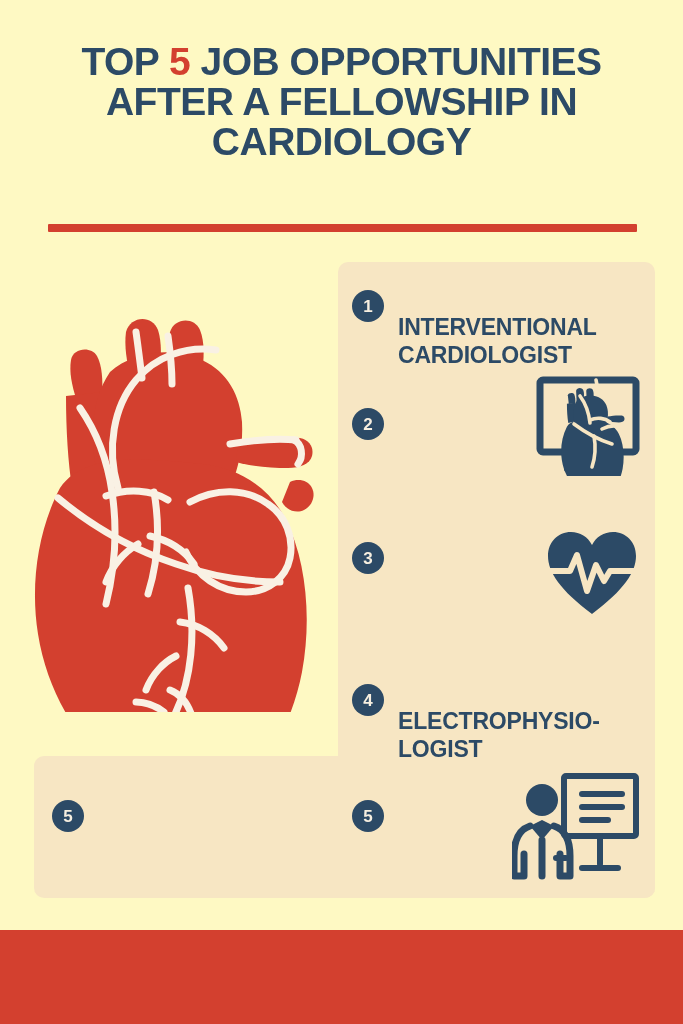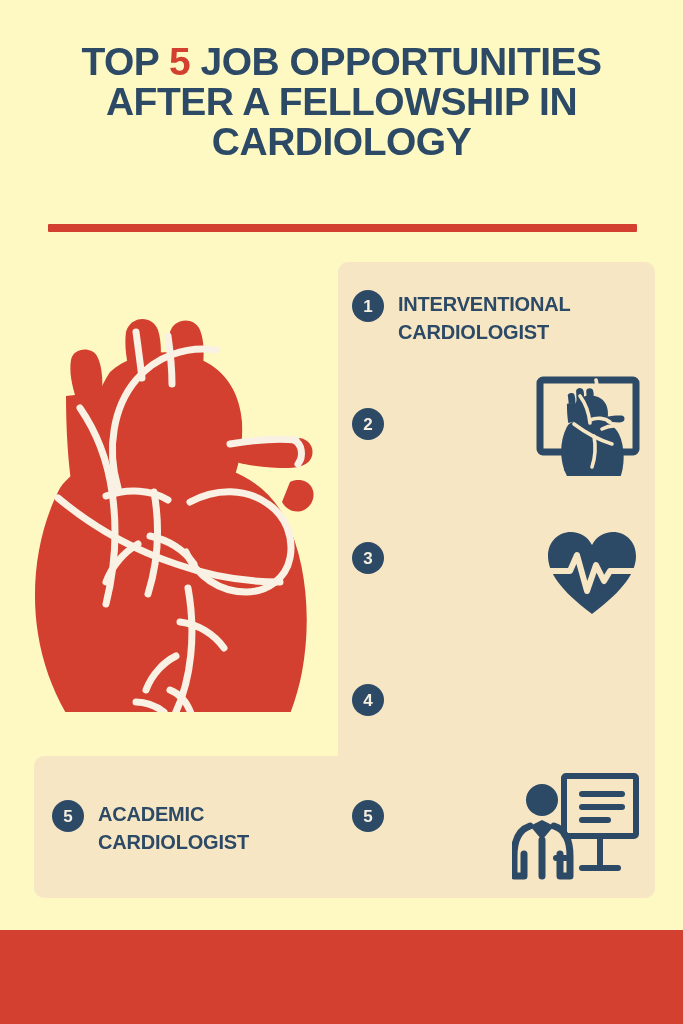--- a/index.html
+++ b/index.html
@@ -51,25 +51,26 @@
     background:#2C4A66;color:#F7EFE0;
     font-size:17px;font-weight:bold;
     display:flex;align-items:center;justify-content:center;
     flex:0 0 32px;
     line-height:1;
   }
   .item-label{
     margin-left:14px;
     color:#2C4A66;
     font-weight:bold;
-    font-size:20px;
+    font-size:23px;
     line-height:28px;
     letter-spacing:-0.2px;
     text-transform:uppercase;
     max-width:225px;
+    margin-top:23px;
   }
   .item-1{left:352px;top:290px;}
   .item-2{left:352px;top:408px;}
   .item-3{left:352px;top:542px;}
   .item-4{left:352px;top:684px;}
   .item-5{left:52px;top:800px;}
   .item-5b{left:352px;top:800px;}
 
   
   .icon{position:absolute;}
@@ -141,25 +142,25 @@
   <div class="item item-2">
     <div class="badge">2</div>
   </div>
 
   <div class="item item-3">
     <div class="badge">3</div>
   </div>
 
   <div class="item item-4">
     <div class="badge">4</div>
+    <div class="item-label" style="max-width:240px;">ELECTROPHYSIO-LOGIST</div>
   </div>
 
   <div class="item item-5">
     <div class="badge">5</div>
-    <div class="item-label" style="max-width:215px;">ACADEMIC CARDIOLOGIST</div>
   </div>
 
   <div class="item item-5b">
     <div class="badge">5</div>
   </div>
 
   <div class="icon icon-monitor">
     <svg viewBox="0 0 104 100" width="104" height="100" xmlns="http://www.w3.org/2000/svg">
       <rect x="4" y="4" width="96" height="72" rx="3" fill="none" stroke="#2C4A66" stroke-width="7"></rect>
       <rect x="46" y="76" width="12" height="13" fill="#2C4A66"></rect>

